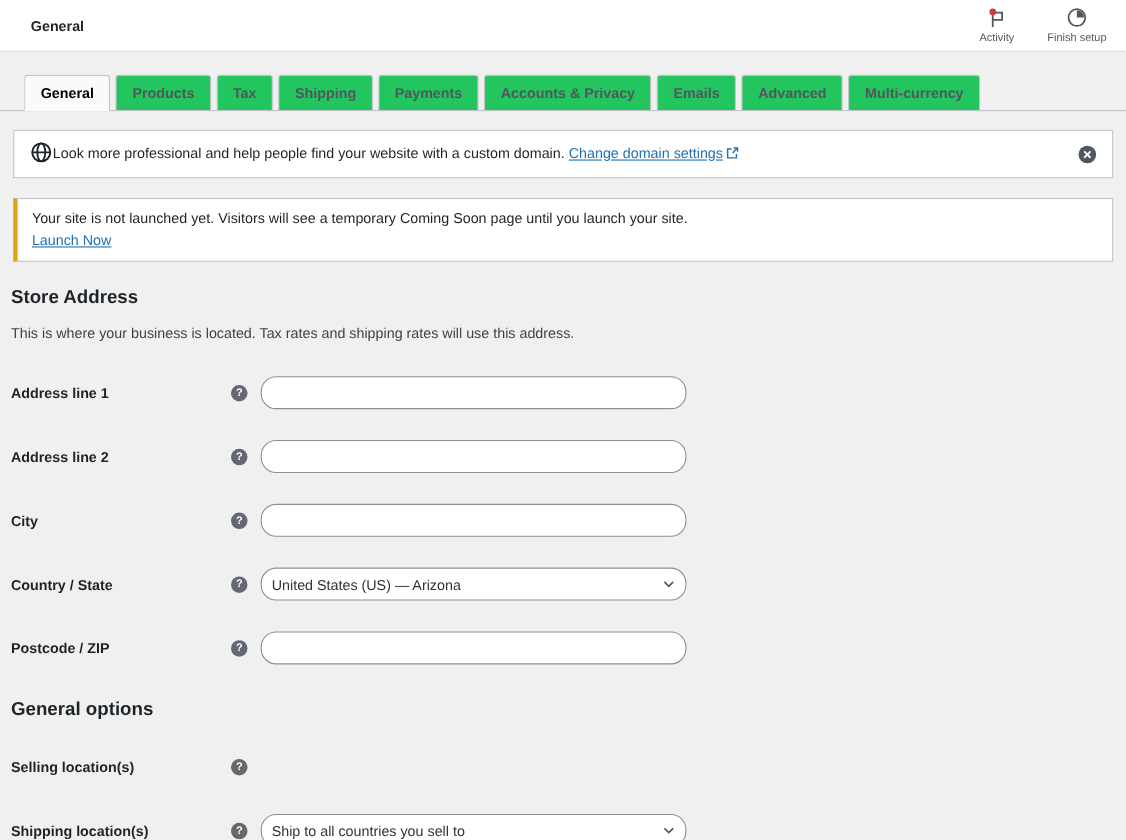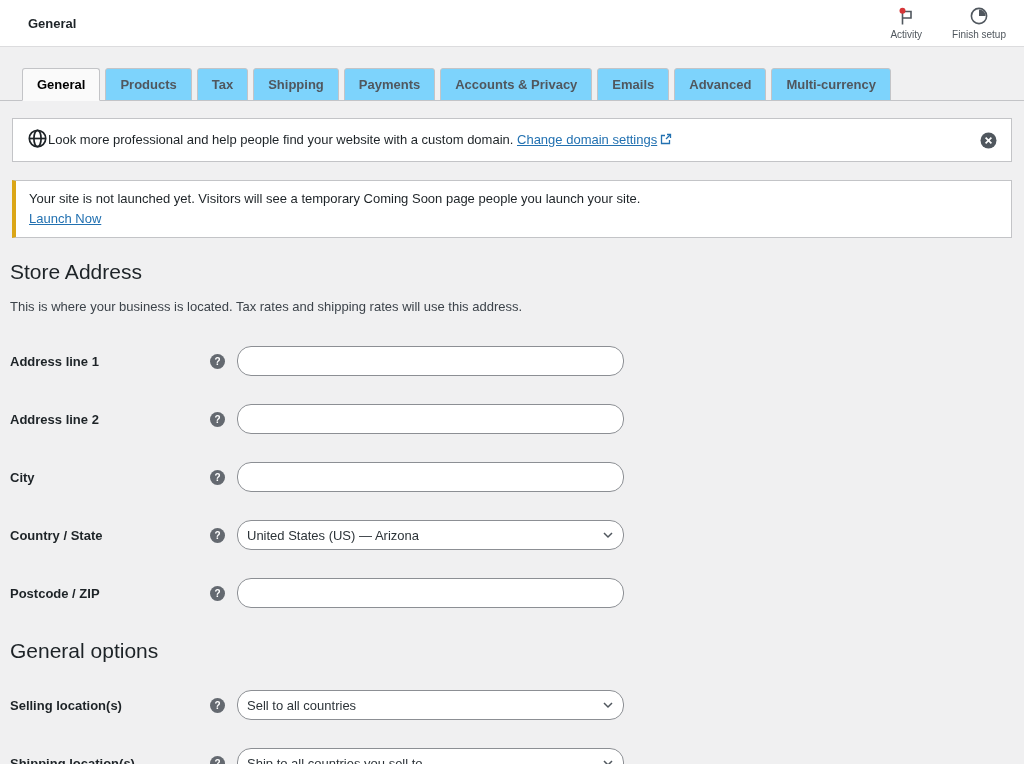--- a/index.html
+++ b/index.html
@@ -31,21 +31,21 @@
 
   
   .tabs{
     display:flex;align-items:flex-end;
     padding:21px 12px 0 22px;
     border-bottom:1px solid #c3c4c7;
   }
   .tab{
     flex:none;margin:0 5px -1px 0;
     padding:8px 14px;
-    background:#7dd3fc;border:1px solid #c3c4c7;
+    background:#22c55e;border:1px solid #c3c4c7;
     border-radius:3px 3px 0 0;
     color:#50575e;font-weight:700;font-size:13px;
     text-decoration:none;cursor:pointer;white-space:nowrap;
   }
   .tab.active{background:#fafafa;border-bottom-color:#fafafa;color:#000}
 
   
   .content{padding:0 10px}
 
   .notice{
@@ -63,21 +63,21 @@
   .ext-icon{display:inline-block;vertical-align:-1px;margin-left:3px}
   .dismiss{flex:none;cursor:pointer;line-height:0}
 
   .notice-launch{
     margin-top:18px;
     border-left:4px solid var(--warn);
     padding:8px 14px 8px 13px;
   }
   .notice-launch p{margin:0;line-height:20px}
 
-  h2.section-title{font-size:21px;font-weight:400;margin:22px 0 0;color:#1d2327}
+  h2.section-title{font-size:17px;font-weight:700;margin:22px 0 0;color:#1d2327}
   h2.general-title{margin-top:17px}
   .section-desc{margin:14px 0 16px;color:#3c434a;line-height:18px}
 
   .form-table{margin-top:15px}
   .form-table.general{margin-top:13px}
   .form-row{display:flex;align-items:center;height:58px}
   .form-row label{flex:none;width:200px;font-weight:700;color:#1d2327}
   .help-tip{
     flex:none;width:15px;height:15px;border-radius:50%;
     background:#646970;color:#fff;
@@ -160,21 +160,21 @@
       <span class="spacer"></span>
       <span class="dismiss">
         <svg width="17" height="17" viewBox="0 0 17 17">
           <circle cx="8.5" cy="8.5" r="8" fill="#50575e"></circle>
           <path d="M5.6 5.6l5.8 5.8M11.4 5.6l-5.8 5.8" stroke="#fff" stroke-width="1.7"></path>
         </svg>
       </span>
     </div>
 
     <div class="notice notice-launch">
-      <p>Your site is not launched yet. Visitors will see a temporary Coming Soon page people you launch your site.</p>
+      <p>Your site is not launched yet. Visitors will see a temporary Coming Soon page until you launch your site.</p>
       <p><a class="link">Launch Now</a></p>
     </div>
 
     <h2 class="section-title">Store Address</h2>
     <p class="section-desc">This is where your business is located. Tax rates and shipping rates will use this address.</p>
 
     <div class="form-table">
 
       <div class="form-row">
         <label>Address line 1</label>
@@ -217,30 +217,20 @@
 
     </div>
 
     <h2 class="section-title general-title">General options</h2>
 
     <div class="form-table general">
 
       <div class="form-row">
         <label>Selling location(s)</label>
         <span class="help-tip">?</span>
-        <span class="select-wrap">
-          <select>
-            <option>Sell to all countries</option>
-          </select>
-          <span class="chevron">
-            <svg width="14" height="14" viewBox="0 0 14 14" fill="none">
-                <path d="M3 5l4 4 4-4" stroke="#50575e" stroke-width="1.5"></path>
-              </svg>
-          </span>
-        </span>
       </div>
 
       <div class="form-row">
         <label>Shipping location(s)</label>
         <span class="help-tip">?</span>
         <span class="select-wrap">
           <select>
             <option>Ship to all countries you sell to</option>
           </select>
           <span class="chevron">

